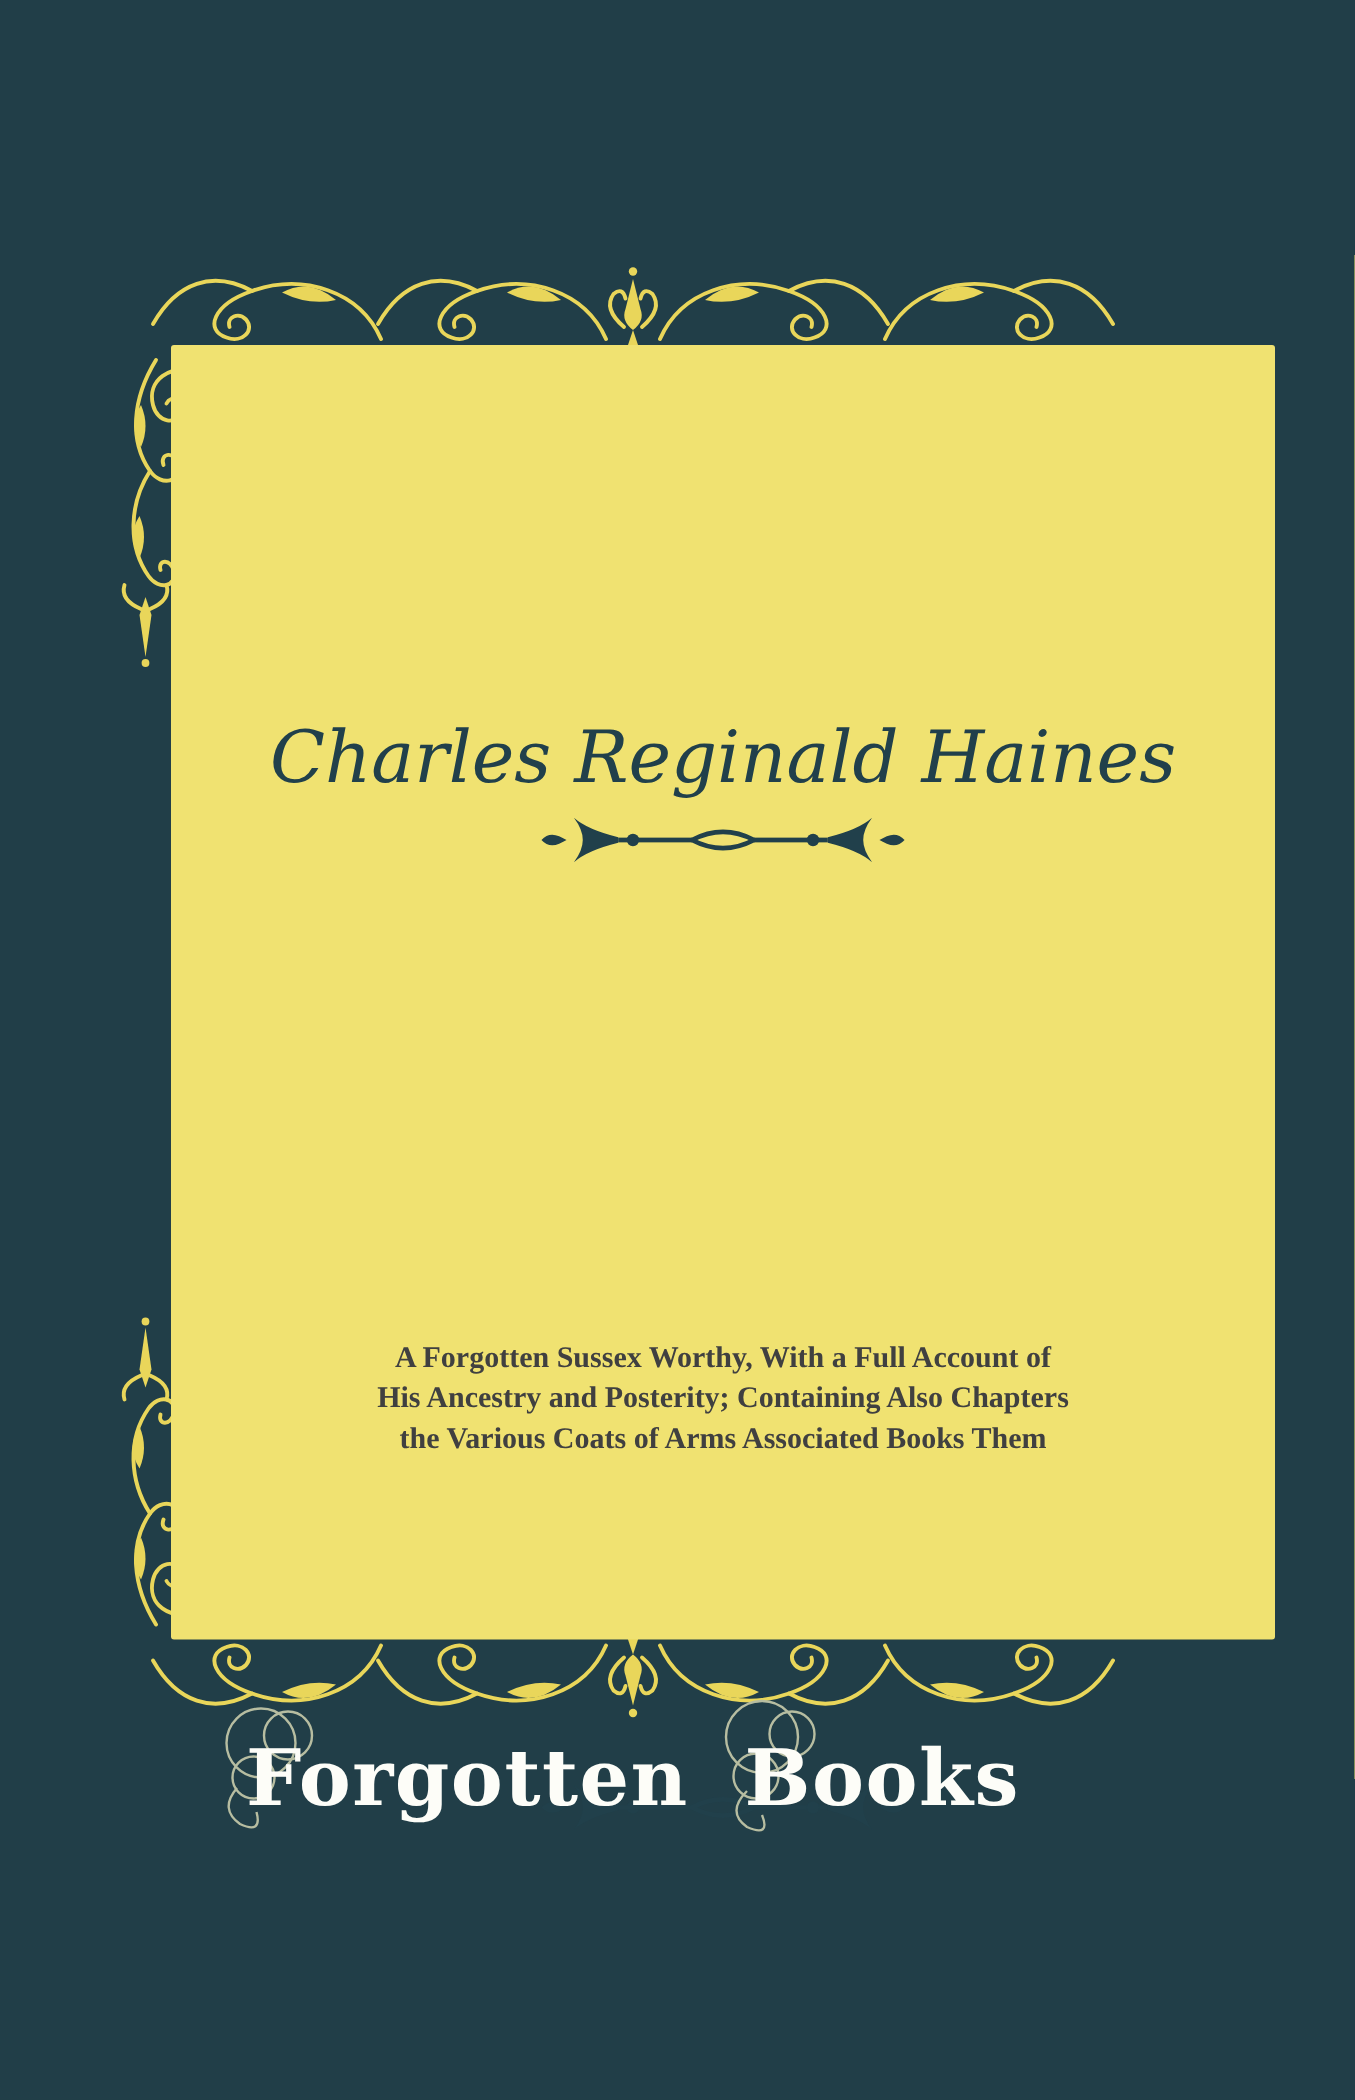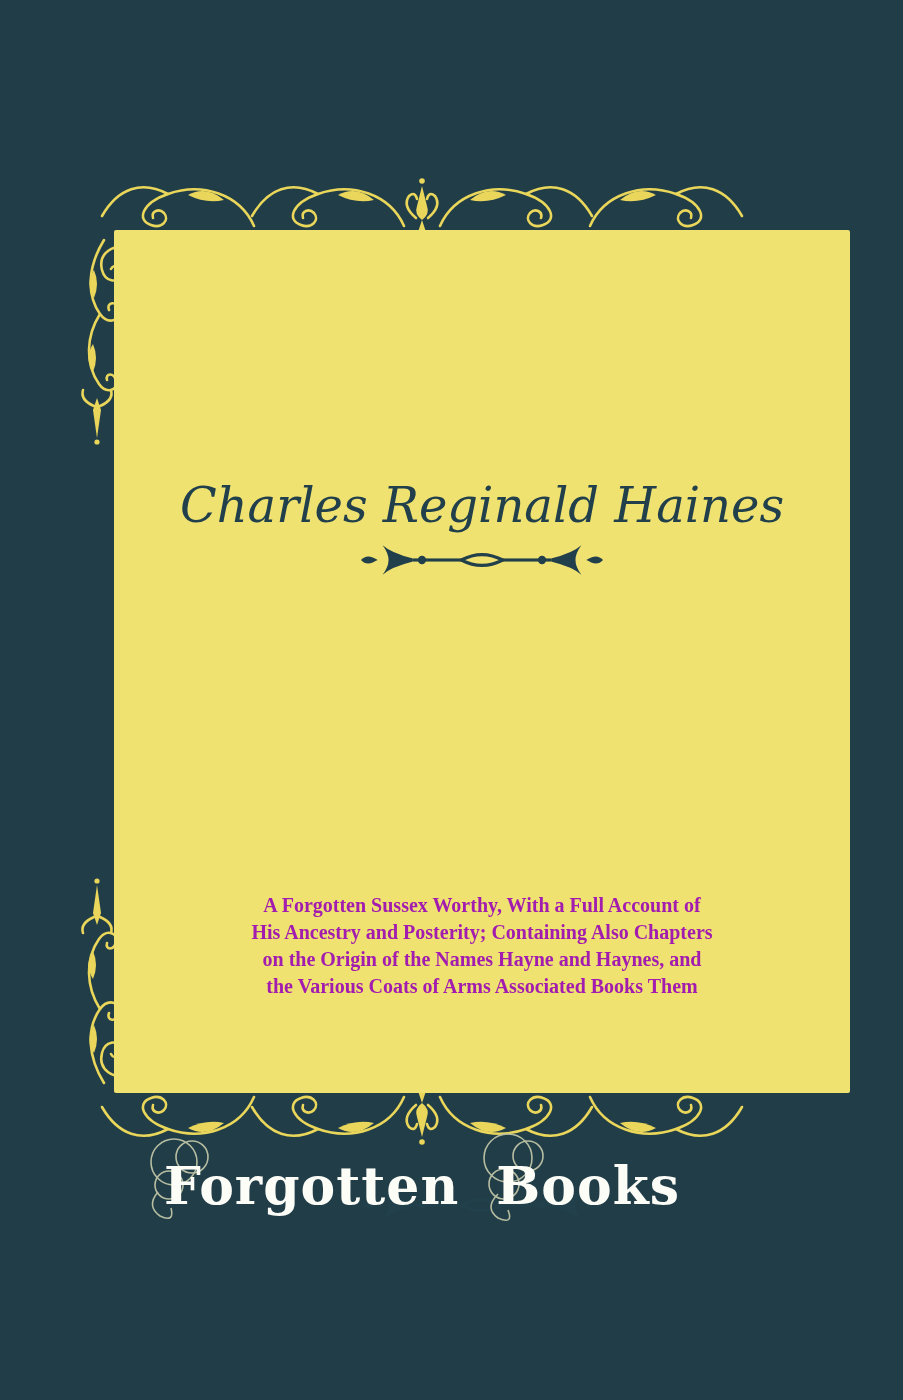--- a/index.html
+++ b/index.html
@@ -43,21 +43,21 @@
     letter-spacing:1px;
     color:#22414d;
   }
   .title .tline{white-space:nowrap;}
   .subtitle{
     position:absolute;top:662px;left:0;width:100%;
     text-align:center;
     font-family:"Liberation Serif", serif;
     font-weight:700;
     font-size:20px;line-height:27px;
-    color:#a21caf;
+    color:#404040;
   }
   .subtitle .sline{white-space:nowrap;}
   
   .logo{
     position:absolute;left:114px;top:1146px;width:616px;
     text-align:center;
     font-family:"DejaVu Serif", serif;
     font-weight:700;
     font-size:52px;line-height:80px;
     color:#fdfdf8;
@@ -138,21 +138,20 @@
       <rect class="div-teal-fill" x="146" y="16.4" width="50" height="3.2"></rect>
       <circle class="div-teal-fill" cx="186" cy="18" r="4.2"></circle>
       <path class="div-teal-fill" d="M226 3 Q217 11 196 16.2 L196 19.8 Q217 25 226 33 Q220 25 220 18 Q220 11 226 3 Z"></path>
       <path class="div-teal-fill" d="M248 18 Q243 12.5 236 15.5 Q233 17 231 18 Q233 19 236 20.5 Q243 23.5 248 18 Z"></path>
     </svg>
 
 
     <div class="subtitle">
       <div class="sline">A Forgotten Sussex Worthy, With a Full Account of</div>
       <div class="sline">His Ancestry and Posterity; Containing Also Chapters</div>
-      <div class="sline">on the Origin of the Names Hayne and Haynes, and</div>
       <div class="sline">the Various Coats of Arms Associated Books Them</div>
     </div>
 
     <svg class="divider divider-2" width="246" height="36" viewBox="0 0 250 36" aria-hidden="true">
       <path class="div-teal-fill" d="M2 18 Q7 12.5 14 15.5 Q17 17 19 18 Q17 19 14 20.5 Q7 23.5 2 18 Z"></path>
       <path class="div-teal-fill" d="M24 3 Q33 11 54 16.2 L54 19.8 Q33 25 24 33 Q30 25 30 18 Q30 11 24 3 Z"></path>
       <circle class="div-teal-fill" cx="64" cy="18" r="4.2"></circle>
       <rect class="div-teal-fill" x="54" y="16.4" width="50" height="3.2"></rect>
       <path class="div-teal-stroke" d="M104 18 Q125 7 146 18 Q125 29 104 18 Z"></path>
       <rect class="div-teal-fill" x="146" y="16.4" width="50" height="3.2"></rect>

